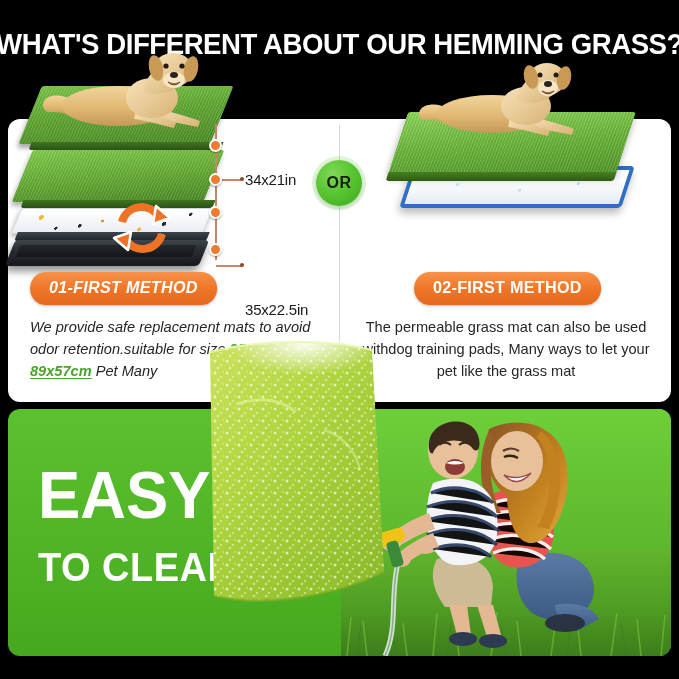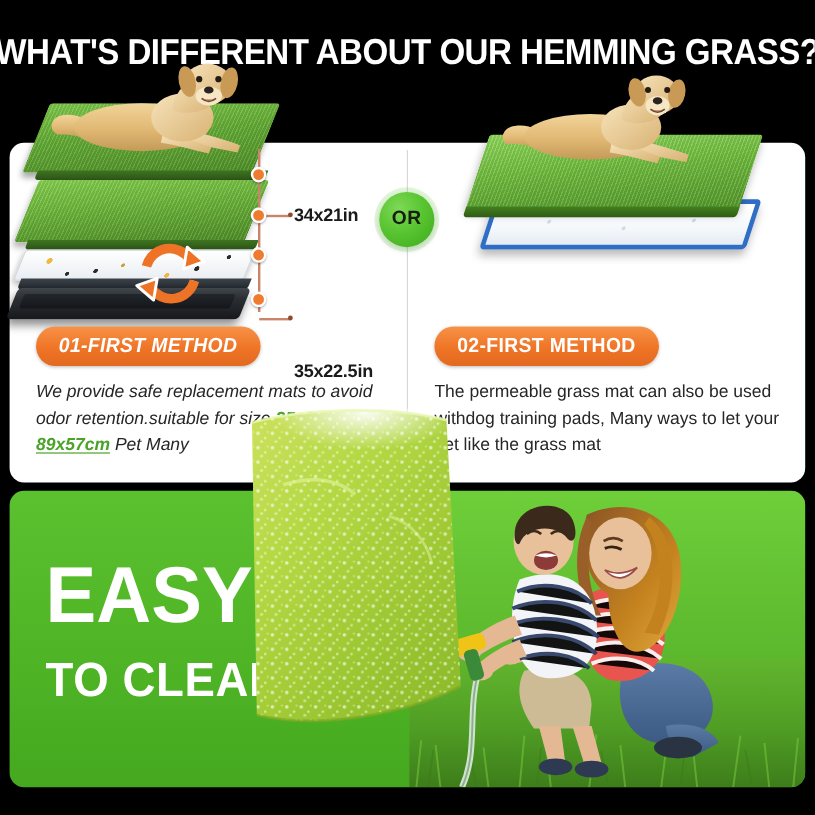--- a/index.html
+++ b/index.html
@@ -118,21 +118,21 @@
     box-shadow:0 1px 2px rgba(0,0,0,.35); z-index:9;
   }
   .lead {
     position:absolute; height:1.6px; background:#c9846a; z-index:8;
   }
   .lead-dot {
     position:absolute; width:4px; height:4px; border-radius:50%;
     background:#8d4a2c; z-index:9;
   }
   .dim-label {
-    position:absolute; color:#1a1a1a; font-size:15px; font-weight:700;
+    position:absolute; color:#1a1a1a; font-size:15px; font-weight:400;
     letter-spacing:-0.2px; z-index:9; white-space:nowrap;
   }
 
   
   .or-badge {
     position:absolute; left:316px; top:160px; width:46px; height:46px;
     border-radius:50%;
     background:radial-gradient(circle at 36% 30%, #7ed957 0%, #57c42f 48%, #3ea81f 100%);
     box-shadow:0 0 0 4px rgba(120,215,80,.22), 0 2px 5px rgba(0,0,0,.2);
     display:flex; align-items:center; justify-content:center;
@@ -168,21 +168,21 @@
     box-shadow:0 5px 7px rgba(0,0,0,.3);
   }
   .rp-grass .edge {
     position:absolute; left:0; bottom:-7px; width:100%; height:9px;
     background:linear-gradient(180deg,#43801f,#2f5b15); border-radius:0 0 3px 3px;
   }
 
   
   .method { position:absolute; width:300px; }
   .method-01 { left:30px; top:272px;font-style:italic; }
-  .method-02 { left:362px; top:272px; }
+  .method-02 { left:362px; top:272px;text-align:center; }
   .badge {
     display:inline-block;
     padding:6px 20px 7px 20px;
     border-radius:999px;
     background:linear-gradient(180deg,#f79248 0%,#ef7426 55%,#e2691f 100%);
     color:#ffffff; font-weight:bold; font-size:17px;
     font-family:"Liberation Sans Narrow","Liberation Sans", sans-serif;
     letter-spacing:0.3px;
     box-shadow:0 1px 3px rgba(0,0,0,.25);
     transform:scaleX(0.95); transform-origin:left center;

